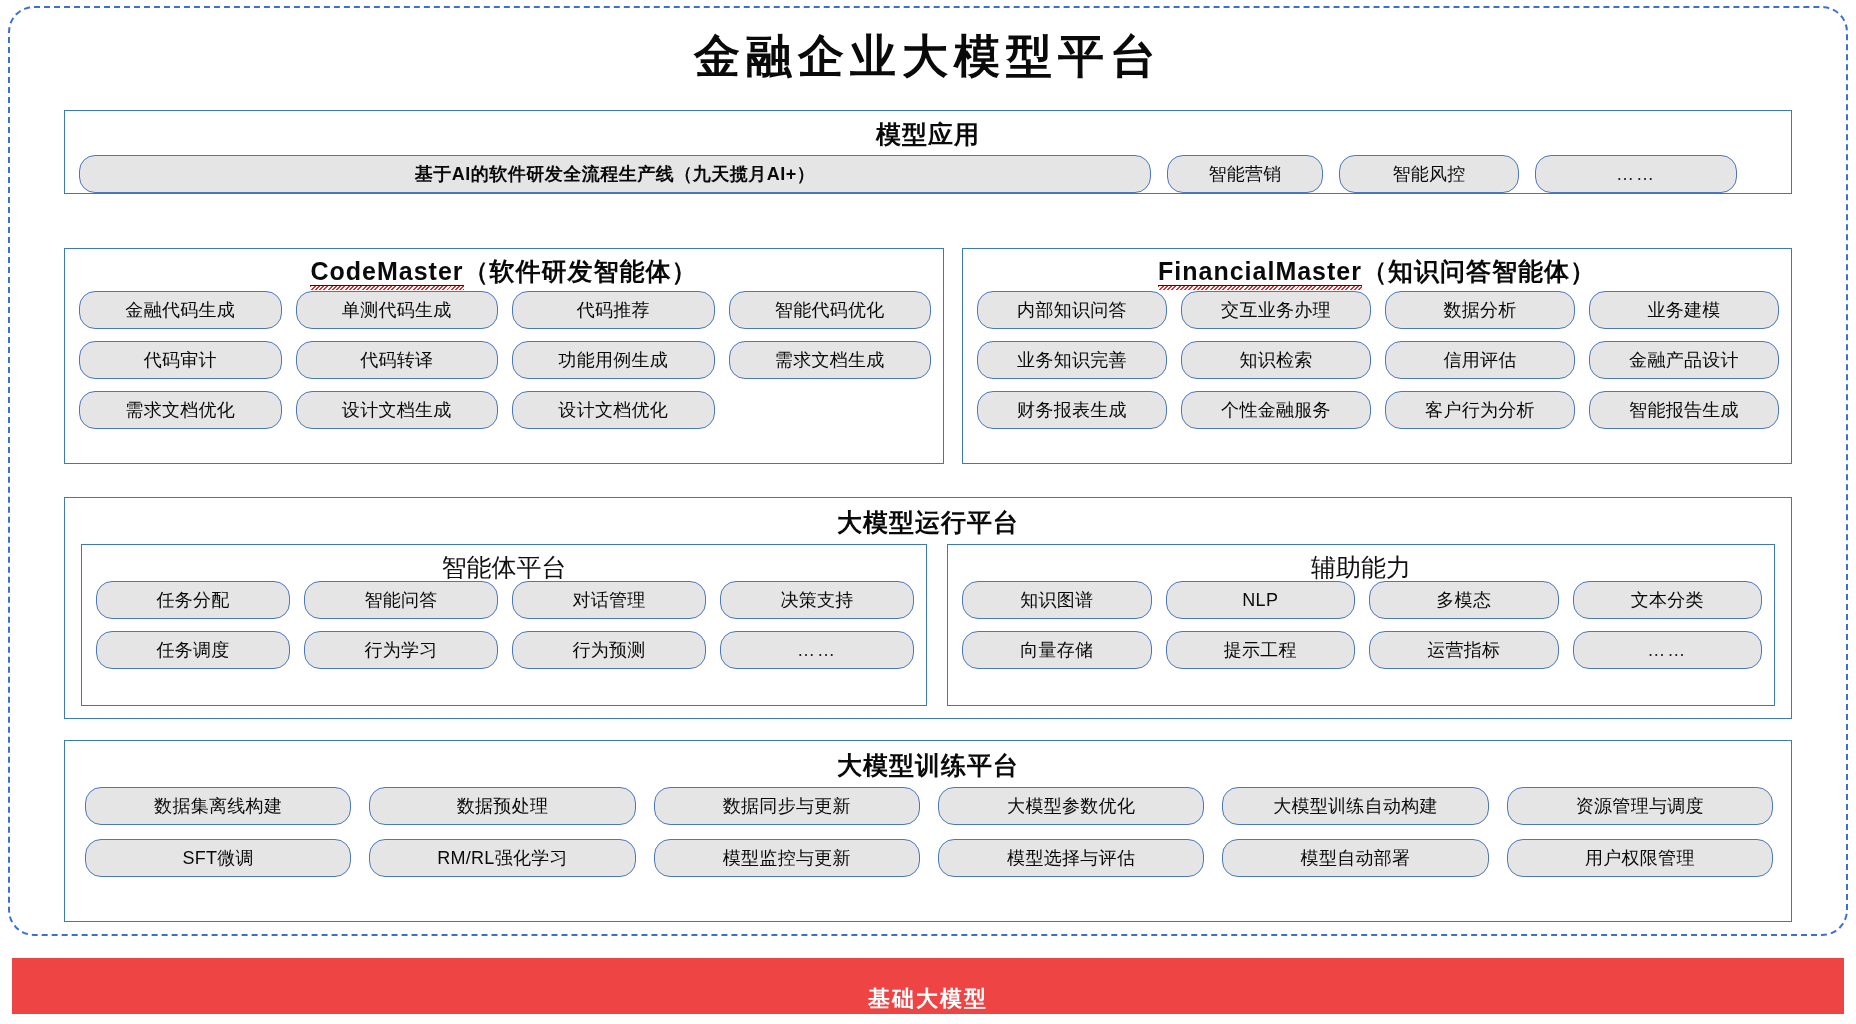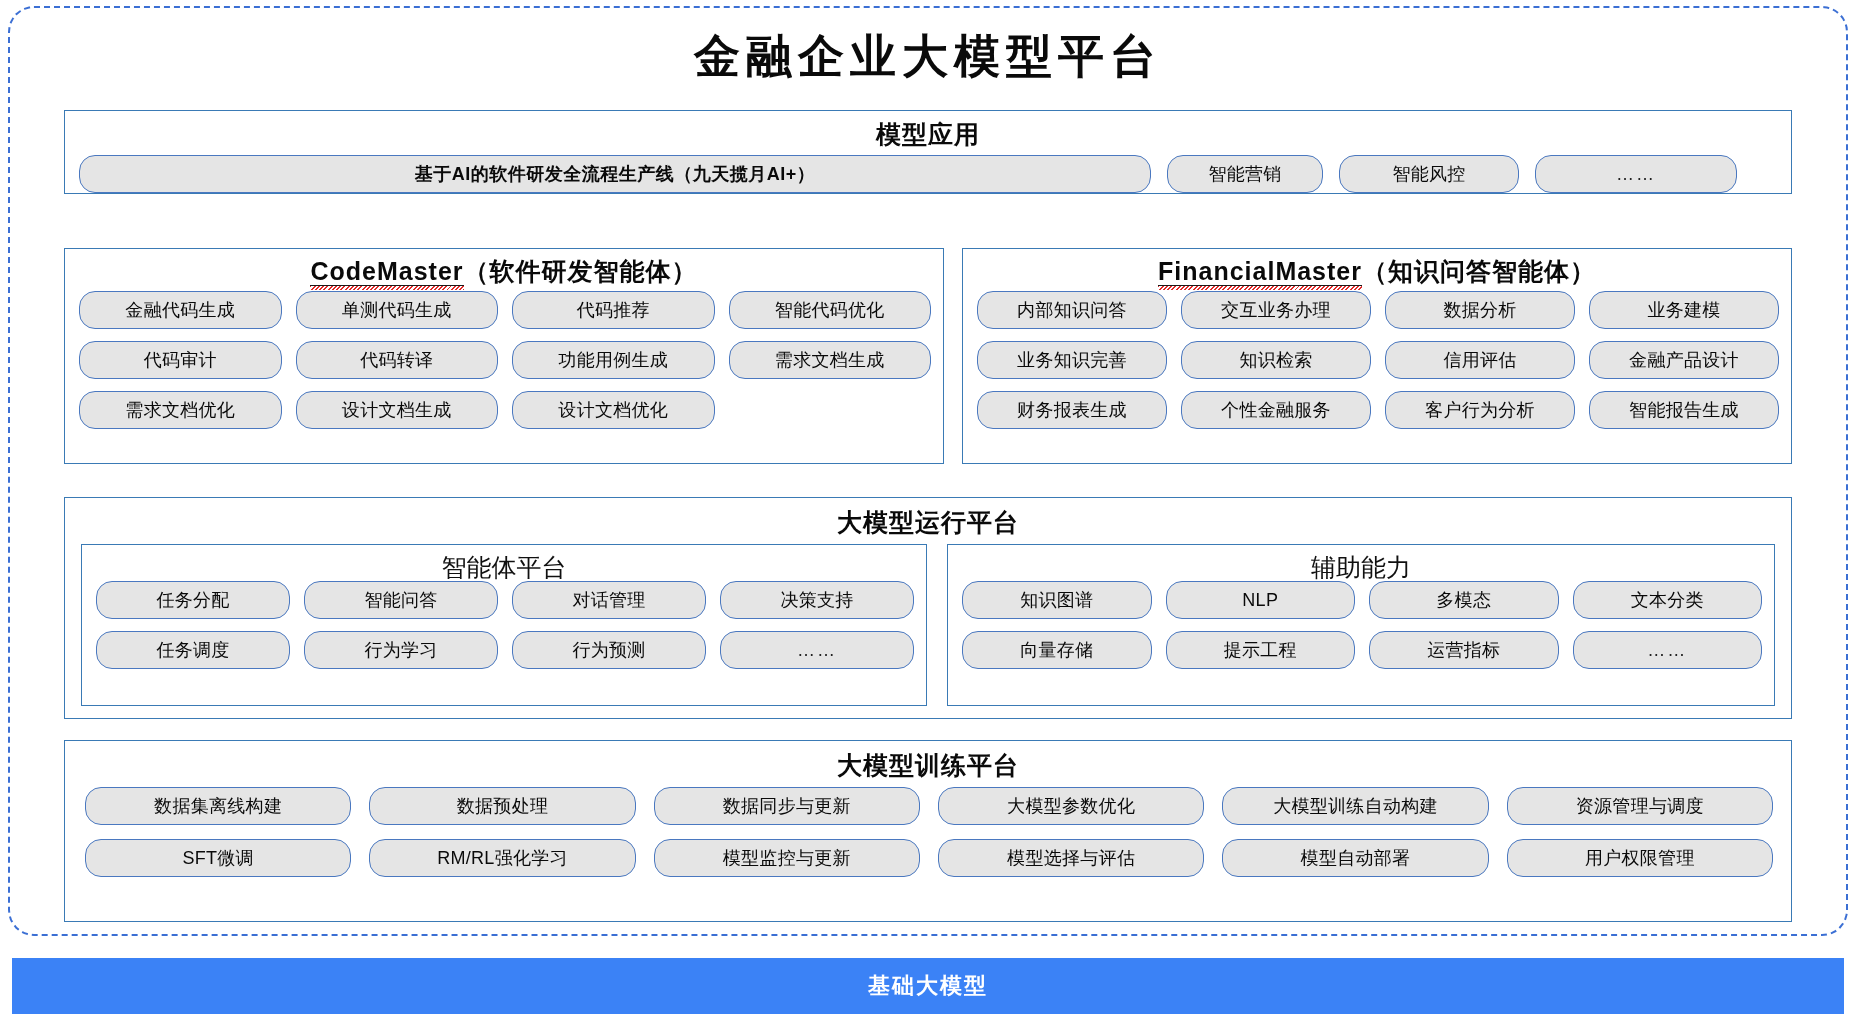--- a/index.html
+++ b/index.html
@@ -122,23 +122,23 @@
     gap: 12px 14px;
   }
 
   
   .base-bar {
     position: absolute;
     left: 12px;
     top: 958px;
     width: 1832px;
     height: 56px;
-    background: #3b82f6;
+    background: #ef4444;
     display: flex;
-    align-items: center;
+    align-items: flex-end;
     justify-content: center;
     color: #ffffff;
     font-size: 22px;
     font-weight: 700;
     letter-spacing: 2px;
   }
 </style>
 </head>
 <body>
 

